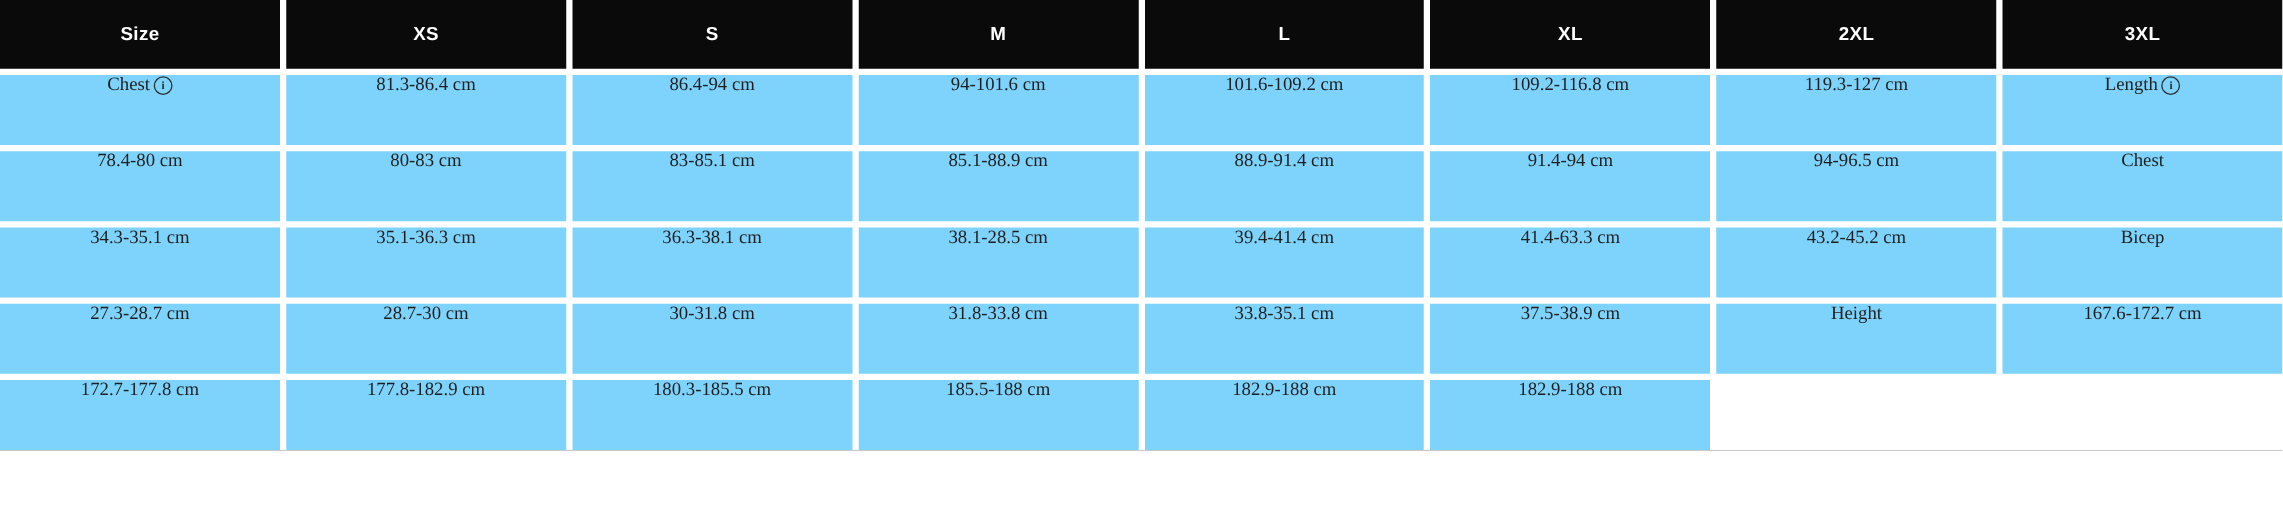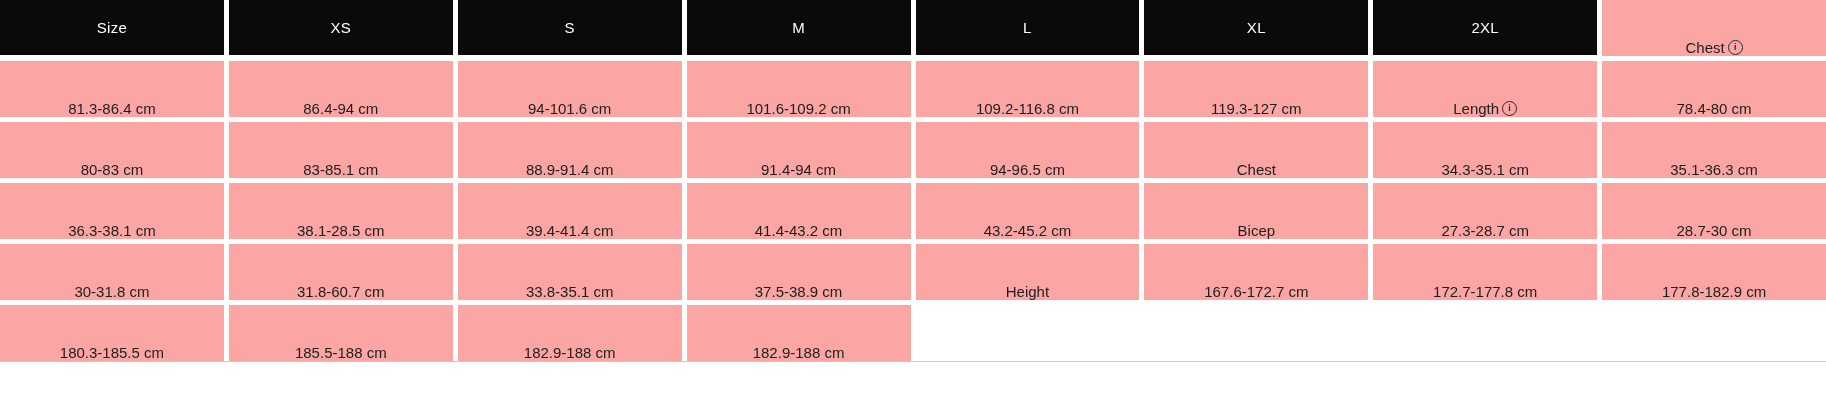--- a/index.html
+++ b/index.html
@@ -18,31 +18,32 @@
     border-bottom: 1px solid #c9c9c9;
   }
   .th {
     background: #0a0a0a;
     color: #ffffff;
     height: 55px;
     display: flex;
     align-items: center;
     justify-content: center;
     font-size: 15px;
-    font-weight: normal;
+    font-weight: bold;
     letter-spacing: 0.3px;
   }
   .td {
-    background: #fca5a5;
+    background: #7dd3fc;
     color: #1e1e1e;
     height: 56px;
     display: flex;
-    align-items: flex-end;
+    align-items: flex-start;
     justify-content: center;
     font-size: 15px;
+    font-family: Liberation Serif, serif;
   }
   .row-label {
     display: inline-flex;
     align-items: center;
   }
   .info-icon {
     display: inline-flex;
     align-items: center;
     justify-content: center;
     width: 13px;
@@ -62,20 +63,21 @@
 
 <div class="size-chart">
 
   <div class="th">Size</div>
   <div class="th">XS</div>
   <div class="th">S</div>
   <div class="th">M</div>
   <div class="th">L</div>
   <div class="th">XL</div>
   <div class="th">2XL</div>
+  <div class="th">3XL</div>
 
   <div class="td">
     <span class="row-label">
       <span>Chest</span>
         <span class="info-icon">i</span>
     </span>
   </div>
   <div class="td">81.3-86.4 cm</div>
   <div class="td">86.4-94 cm</div>
   <div class="td">94-101.6 cm</div>
@@ -85,46 +87,47 @@
 
   <div class="td">
     <span class="row-label">
       <span>Length</span>
         <span class="info-icon">i</span>
     </span>
   </div>
   <div class="td">78.4-80 cm</div>
   <div class="td">80-83 cm</div>
   <div class="td">83-85.1 cm</div>
+  <div class="td">85.1-88.9 cm</div>
   <div class="td">88.9-91.4 cm</div>
   <div class="td">91.4-94 cm</div>
   <div class="td">94-96.5 cm</div>
 
   <div class="td">
     <span class="row-label">
       <span>Chest</span>
     </span>
   </div>
   <div class="td">34.3-35.1 cm</div>
   <div class="td">35.1-36.3 cm</div>
   <div class="td">36.3-38.1 cm</div>
   <div class="td">38.1-28.5 cm</div>
   <div class="td">39.4-41.4 cm</div>
-  <div class="td">41.4-43.2 cm</div>
+  <div class="td">41.4-63.3 cm</div>
   <div class="td">43.2-45.2 cm</div>
 
   <div class="td">
     <span class="row-label">
       <span>Bicep</span>
     </span>
   </div>
   <div class="td">27.3-28.7 cm</div>
   <div class="td">28.7-30 cm</div>
   <div class="td">30-31.8 cm</div>
-  <div class="td">31.8-60.7 cm</div>
+  <div class="td">31.8-33.8 cm</div>
   <div class="td">33.8-35.1 cm</div>
   <div class="td">37.5-38.9 cm</div>
 
   <div class="td">
     <span class="row-label">
       <span>Height</span>
     </span>
   </div>
   <div class="td">167.6-172.7 cm</div>
   <div class="td">172.7-177.8 cm</div>

